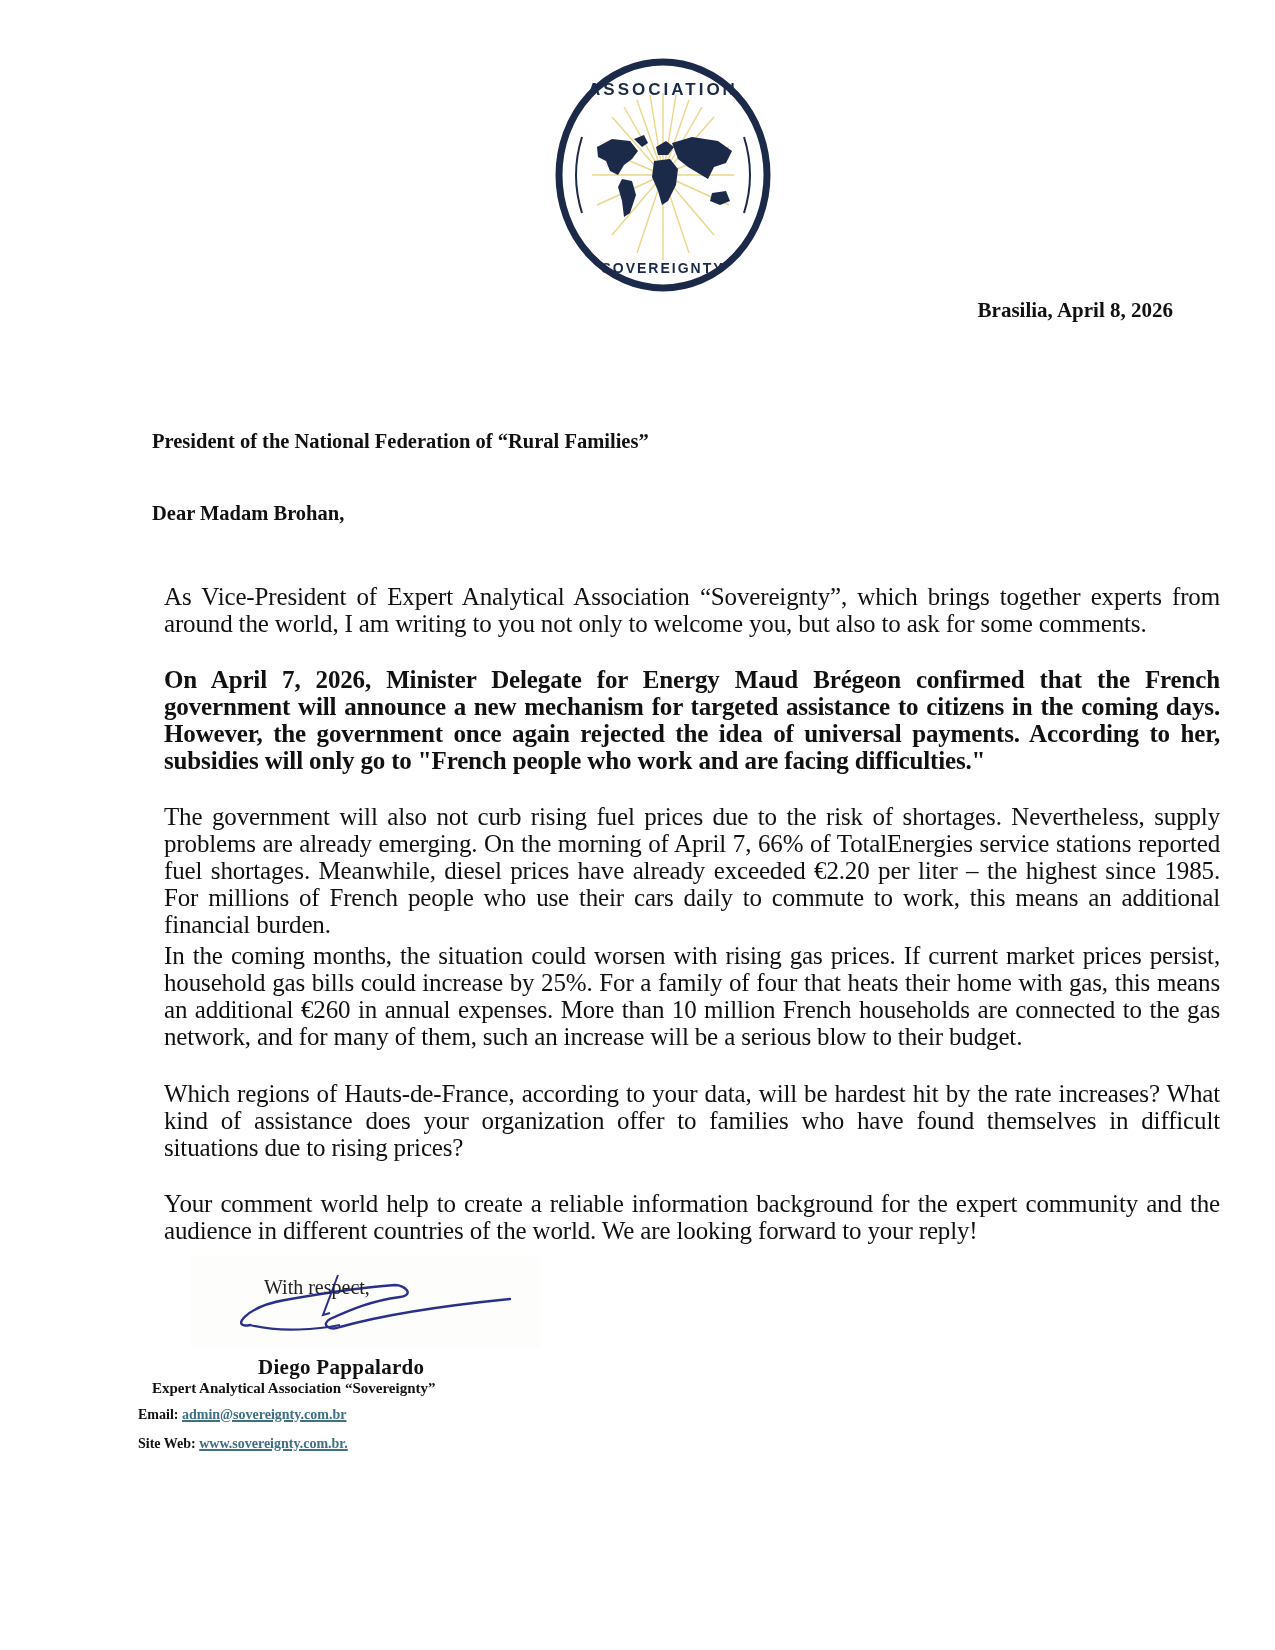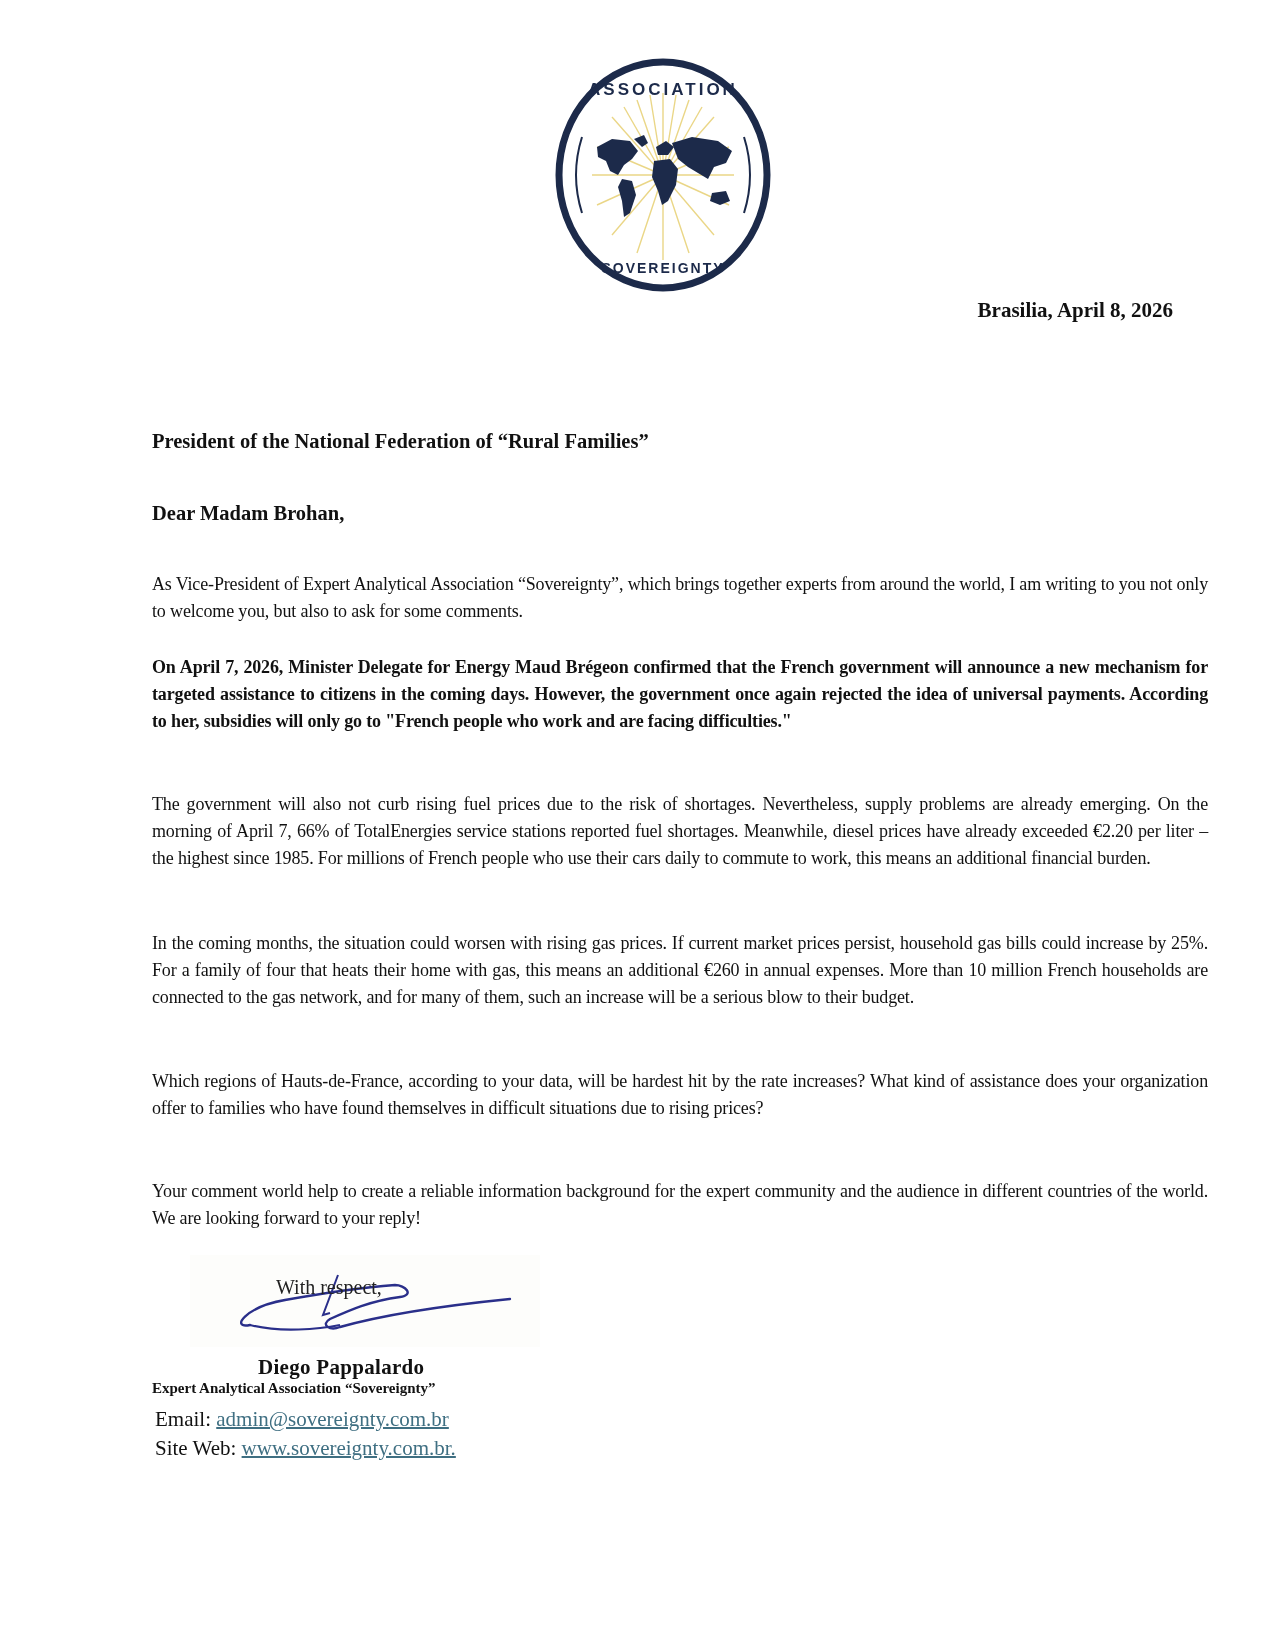--- a/index.html
+++ b/index.html
@@ -2,27 +2,27 @@
 <html><head>
 <meta charset="utf-8">
 <style>
   html, body { margin: 0; padding: 0; background: #ffffff; }
   body { width: 1275px; height: 1650px; position: relative; overflow: hidden;
          font-family: "Liberation Serif", "DejaVu Serif", serif; color: #111; }
   .abs { position: absolute; }
   .logo { left: 552px; top: 55px; width: 222px; height: 240px; }
   .date { right: 102px; top: 298px; font-size: 21px; font-weight: bold; }
   .hdr { left: 152px; font-size: 20.5px; font-weight: bold; line-height: 28px; }
-  .para { left: 152px; width: 1056px; font-size: 18px; line-height: 27px;
-          text-align: justify; margin: 0; letter-spacing: -0.15px; }
+  .para { left: 152px; width: 1056px; font-size: 25px; line-height: 27px;
+          text-align: justify; margin: 12px; letter-spacing: -0.15px; }
   .sigbox { left: 190px; top: 1255px; width: 350px; height: 92px; background: #fdfdfb; }
-  .sigtext { left: 276px; top: 1276px; font-size: 20px; color: #222; }
+  .sigtext { left: 264px; top: 1276px; font-size: 20px; color: #222; }
   .signame { left: 258px; top: 1355px; font-size: 21px; font-weight: bold; letter-spacing: 0.3px; }
   .sigorg { left: 152px; top: 1380px; font-size: 15px; font-weight: bold; }
-  .contact { left: 155px; font-size: 21px; font-weight: normal; }
+  .contact { left: 138px; font-size: 14px; font-weight: bold; }
   .contact a { color: #3f6f82; text-decoration: underline; text-decoration-thickness: 2px; }
 </style>
 </head>
 <body>
 
 <div class="abs logo">
   <svg width="222" height="240" viewBox="0 0 222 240">
     <ellipse cx="111" cy="120" rx="104" ry="113" fill="#ffffff" stroke="#1c2a4a" stroke-width="7"></ellipse>
     <path d="M30 82 Q18 120 30 158" fill="none" stroke="#1c2a4a" stroke-width="2"></path>
     <path d="M192 82 Q204 120 192 158" fill="none" stroke="#1c2a4a" stroke-width="2"></path>

